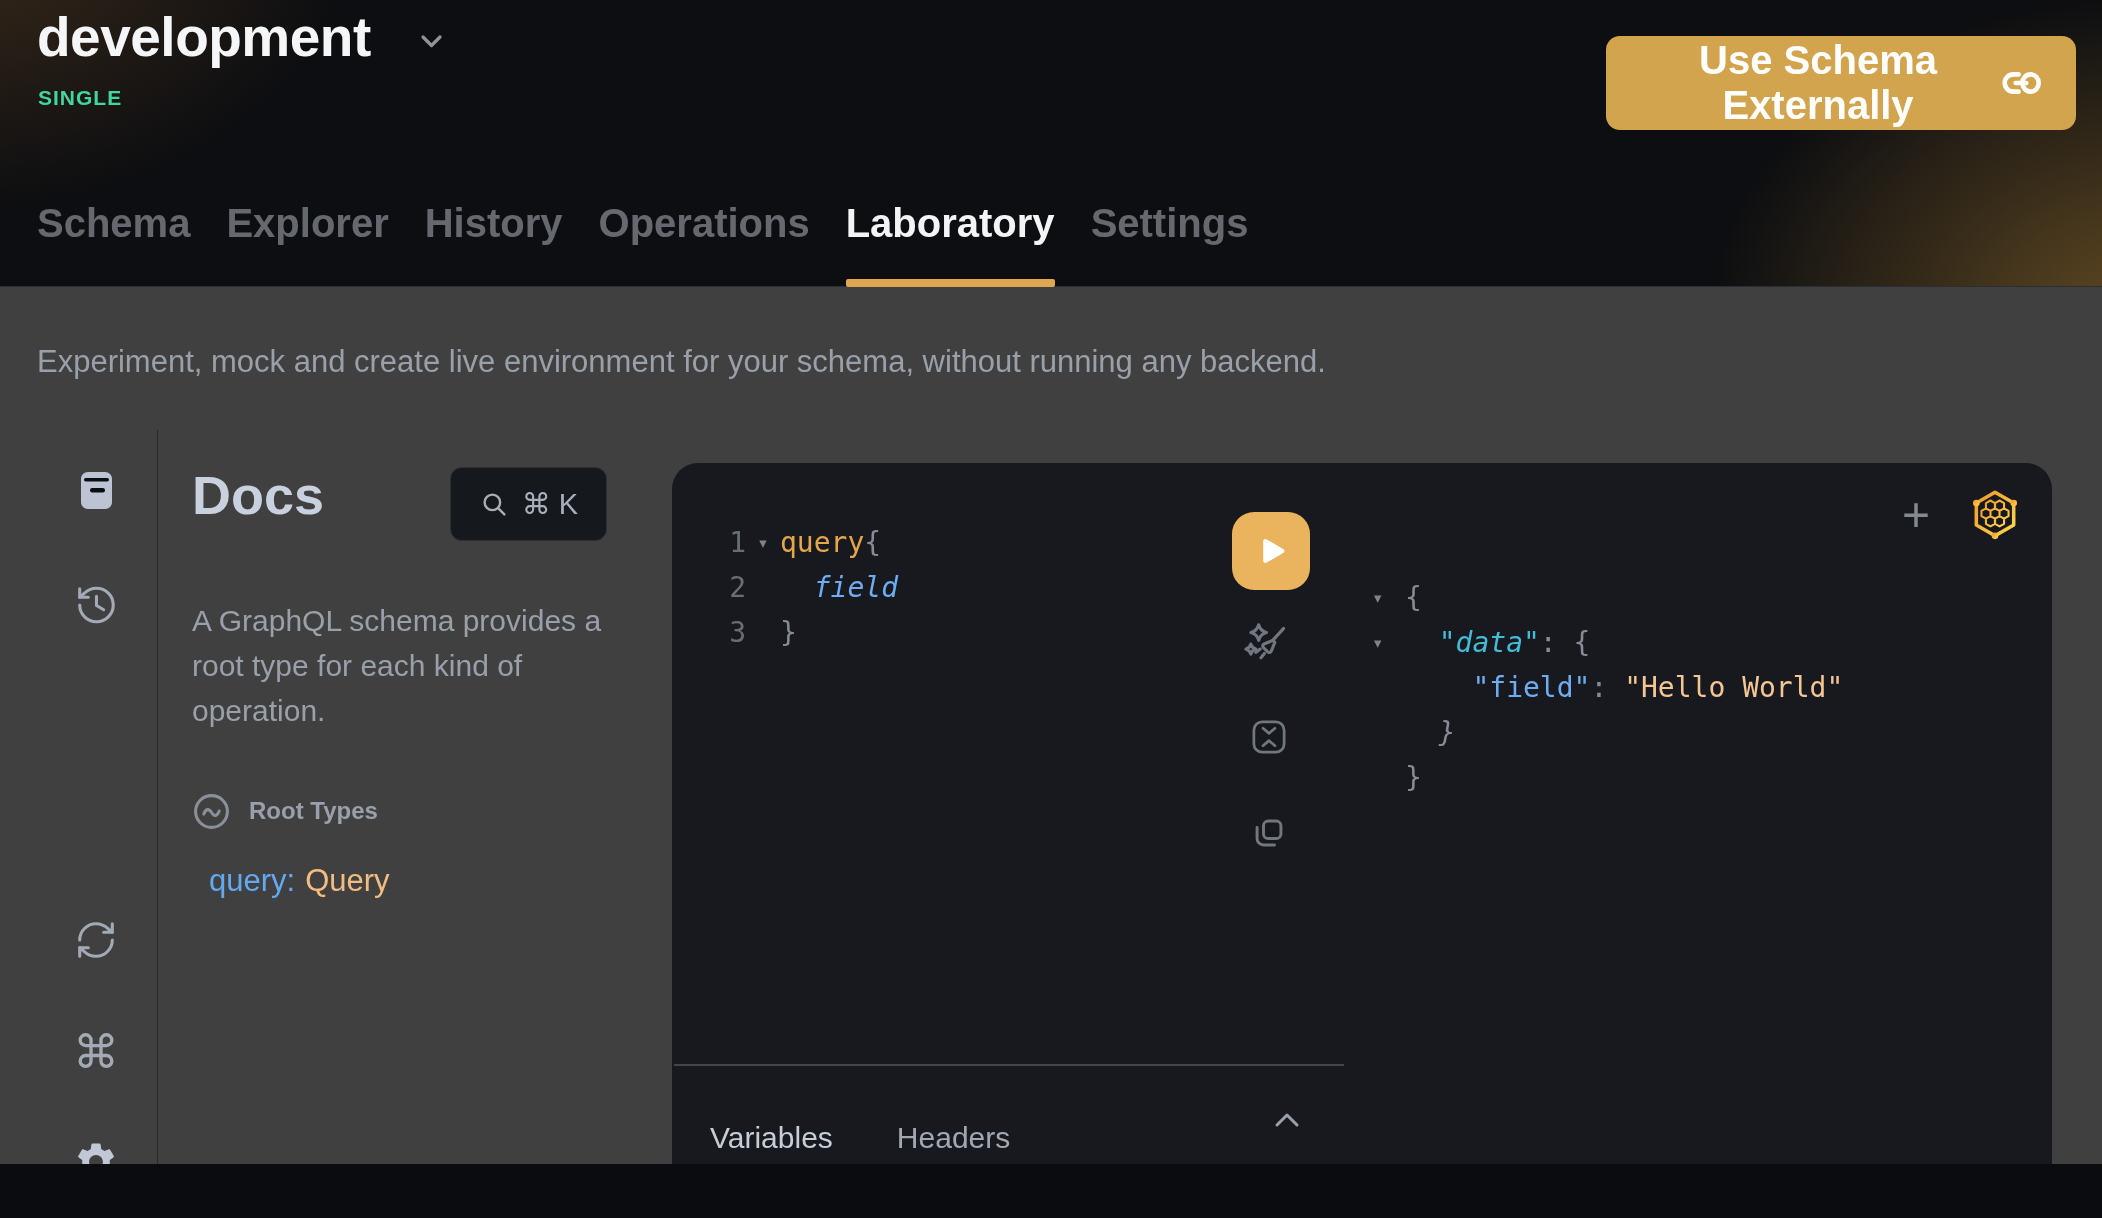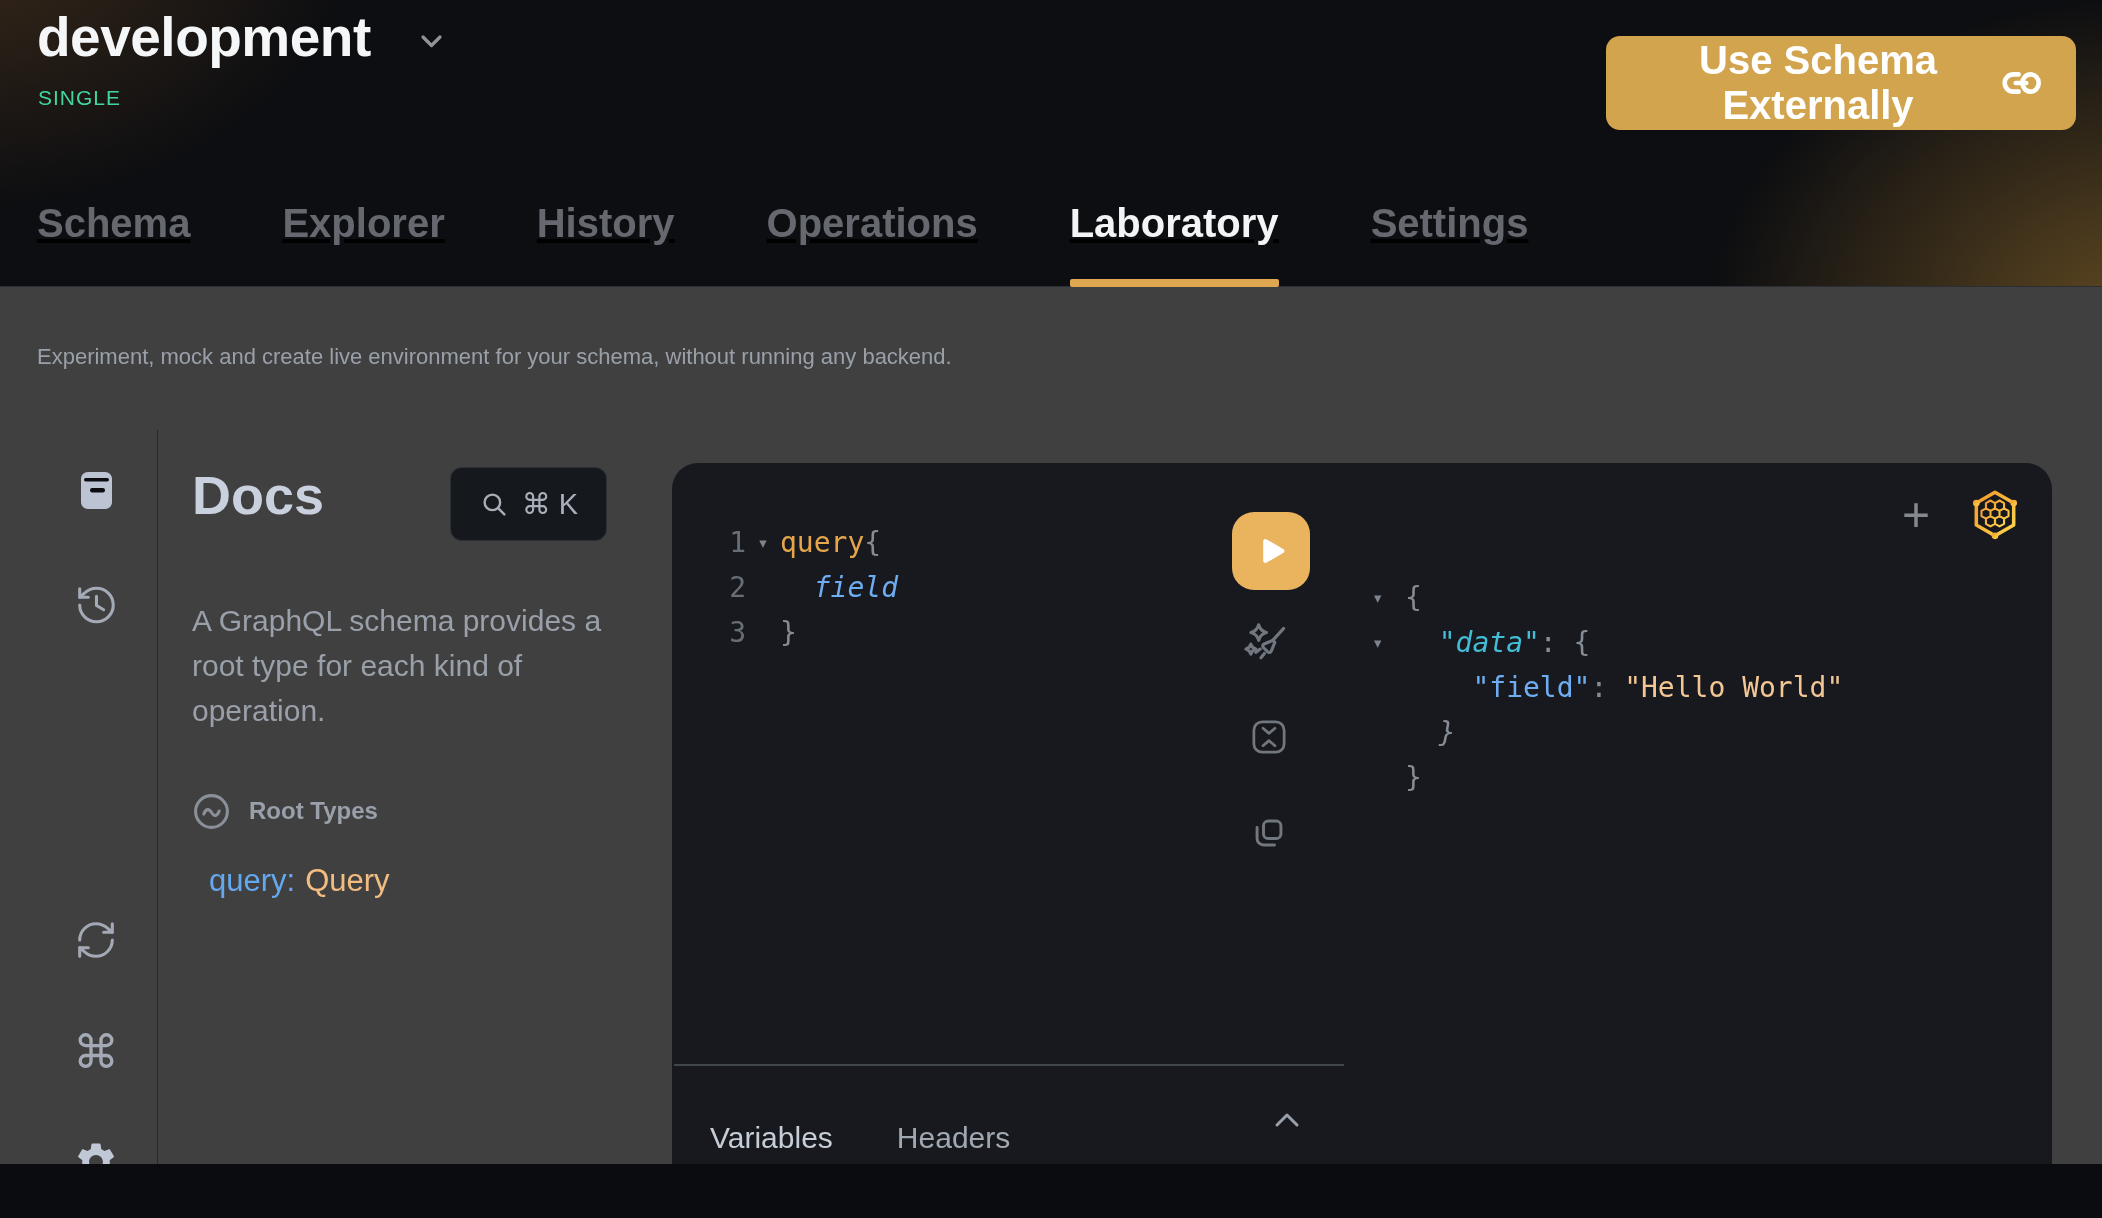--- a/index.html
+++ b/index.html
@@ -14,34 +14,34 @@
     position:absolute; left:0; top:0; width:2102px; height:287px;
     background:
       radial-gradient(620px 430px at -50px -70px, rgba(133,88,40,.38), transparent 65%),
       radial-gradient(700px 520px at 102% 112%, rgba(200,146,54,.45), transparent 62%),
       #0d0e11;
     border-bottom:1px solid #2a2d33;
   }
   .title-row { position:absolute; left:37px; top:6px; display:flex; align-items:center; }
   .title-row h1 { font-size:55px; line-height:62px; font-weight:700; color:#f5f6f8; letter-spacing:-0.5px; }
   .chev { margin-left:45px; margin-top:8px; display:inline-flex; }
-  .badge { position:absolute; left:38px; top:86px; font-size:21px; font-weight:400; letter-spacing:1px; color:#41d79c; }
+  .badge { position:absolute; left:38px; top:86px; font-size:21px; font-weight:700; letter-spacing:1px; color:#41d79c; }
   .gold-btn {
     position:absolute; left:1606px; top:36px; width:470px; height:94px;
     background:#d2a44e; border-radius:14px; display:flex; align-items:center;
     padding:0 32px; justify-content:space-between;
   }
   .gold-btn span.lbl { font-size:40px; font-weight:700; color:#ffffff; }
-  .tabs { position:absolute; left:37px; top:198px; height:89px; display:flex; gap:92px; align-items:flex-start;text-decoration:underline; }
+  .tabs { position:absolute; left:37px; top:198px; height:89px; display:flex; gap:36px; align-items:flex-start; }
   .tab { position:relative; height:89px; font-size:40px; line-height:50px; font-weight:700; color:#65696f; }
   .tab.active { color:#f3f4f6; }
   .tab.active::after { content:""; position:absolute; left:0; right:0; bottom:0; height:8px; background:#dfa750; border-radius:2px; }
 
   
-  .intro { position:absolute; left:37px; top:344px; font-size:22px; color:#9aa0a9; }
+  .intro { position:absolute; left:37px; top:344px; font-size:31px; color:#9aa0a9; }
 
   
   .rail { position:absolute; left:0; top:430px; width:157px; bottom:0; }
   .rail-btn { position:absolute; left:72px; width:48px; height:48px; display:flex; align-items:center; justify-content:center; }
   .rail-divider { position:absolute; left:157px; top:430px; width:1px; height:788px; background:#26282d; }
   .cmd-glyph { font-size:46px; line-height:48px; color:#a3aab5; font-weight:400; }
 
   
   .docs { position:absolute; left:192px; top:464px; width:445px; }
   .docs h2 { font-size:54px; line-height:62px; font-weight:700; color:#c9d1de; }

